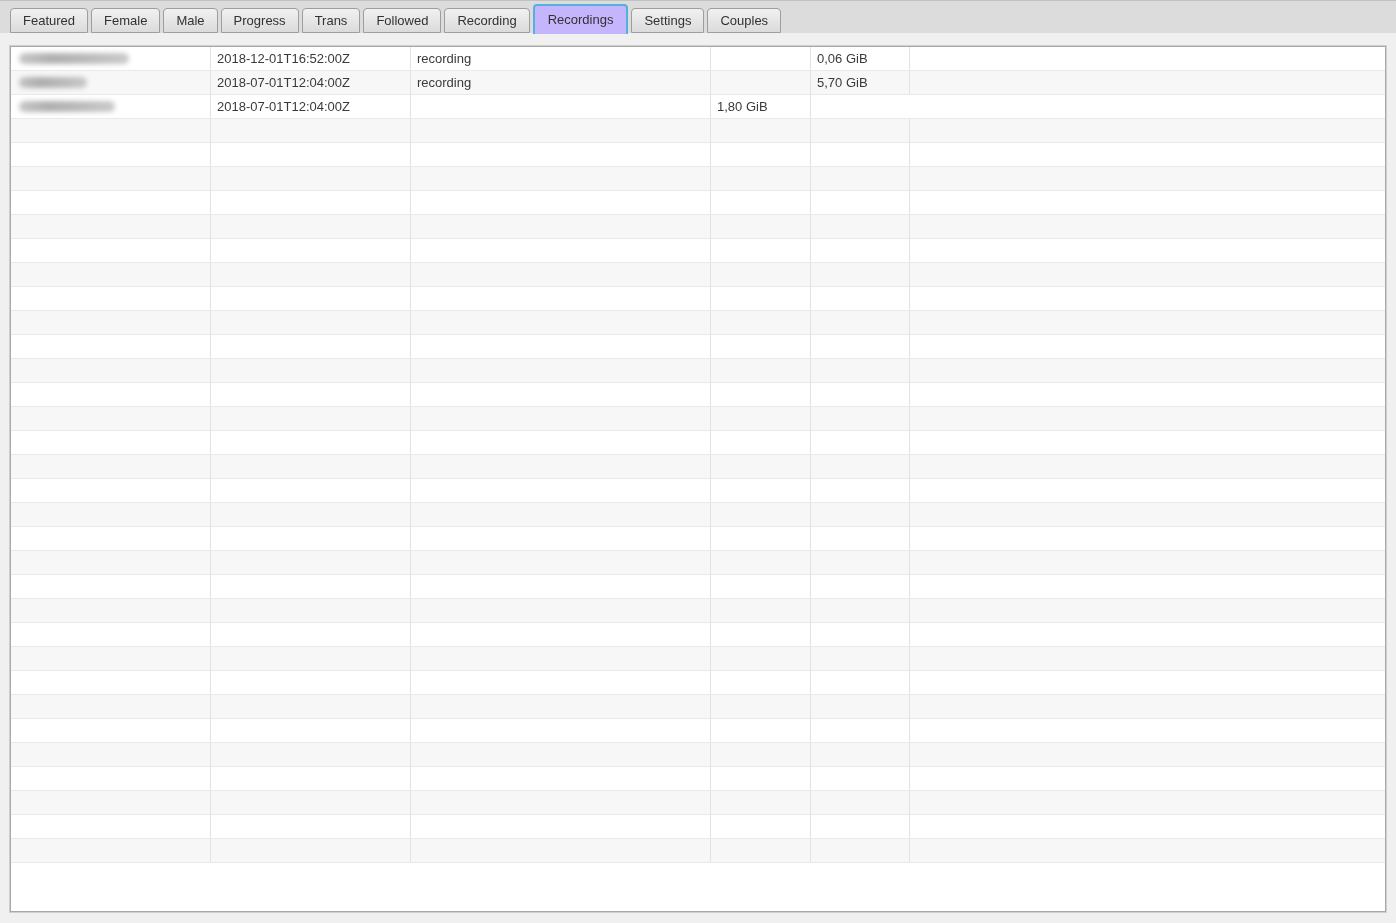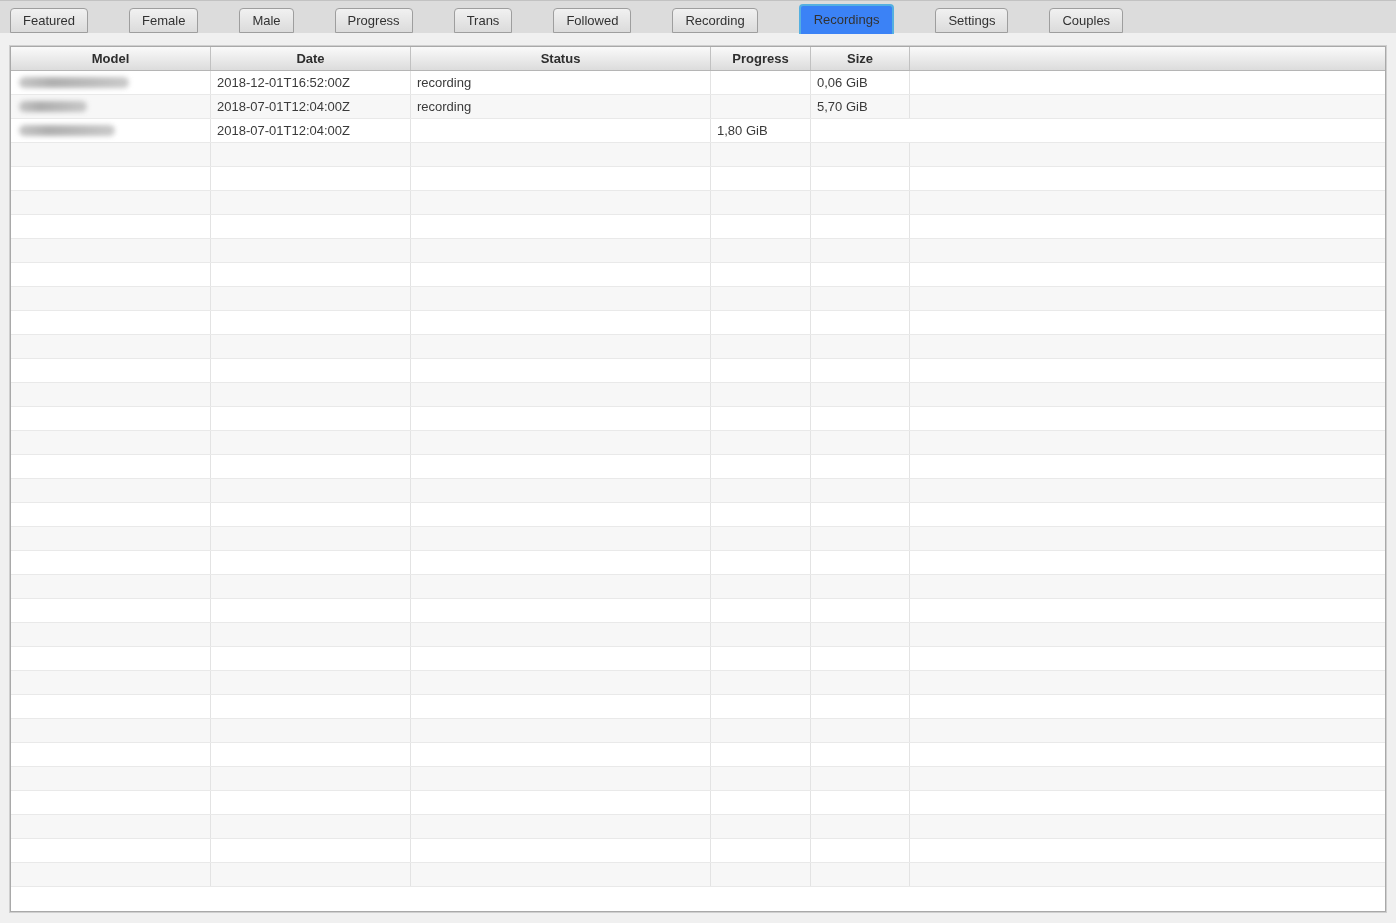--- a/index.html
+++ b/index.html
@@ -13,37 +13,36 @@
   
   .tabbar {
     height:33px;
     background:var(--tabbar-bg, #dcdcdc);
     border-top:1px solid #c2c2c2;
     display:flex;
     align-items:flex-end;
     padding-left:10px;
     position:relative;
     z-index:1;
-    gap:38px;
   }
   .tab {
     font-size:13px;
     color:#323232;
     padding:5px 12px 5px 12px;
     background:linear-gradient(#f1f1f1,#dbdbdb);
     border:1px solid #9e9e9e;
     border-radius:4px 4px 0 0;
     margin-right:3px;
     white-space:nowrap;
     cursor:default;
     height:25px;
     line-height:14px;
   }
   .tab.selected {
-    background:#3b82f6;
+    background:#c4b5fd;
     border:2px solid var(--accent, #55b0e0);
     border-bottom:none;
     height:30px;
     padding:7px 13px 6px 13px;
     position:relative;
     z-index:3;
     margin-bottom:-1px;
   }
 
   
@@ -109,28 +108,20 @@
     <div class="tab">Progress</div>
     <div class="tab">Trans</div>
     <div class="tab">Followed</div>
     <div class="tab">Recording</div>
     <div class="tab selected">Recordings</div>
     <div class="tab">Settings</div>
     <div class="tab">Couples</div>
   </div>
 
 <div class="table-wrap">
-  <div class="trow header">
-    <div class="hcell">Model</div>
-    <div class="hcell">Date</div>
-    <div class="hcell">Status</div>
-    <div class="hcell">Progress</div>
-    <div class="hcell">Size</div>
-    <div class="hcell filler"></div>
-  </div>
   <div class="body">
       <div class="trow">
         <div class="cell">
           <div class="redaction" style="width: 110px;"></div>
         </div>
         <div class="cell">2018-12-01T16:52:00Z</div>
         <div class="cell">recording</div>
         <div class="cell"></div>
         <div class="cell">0,06 GiB</div>
         <div class="cell filler"></div>

